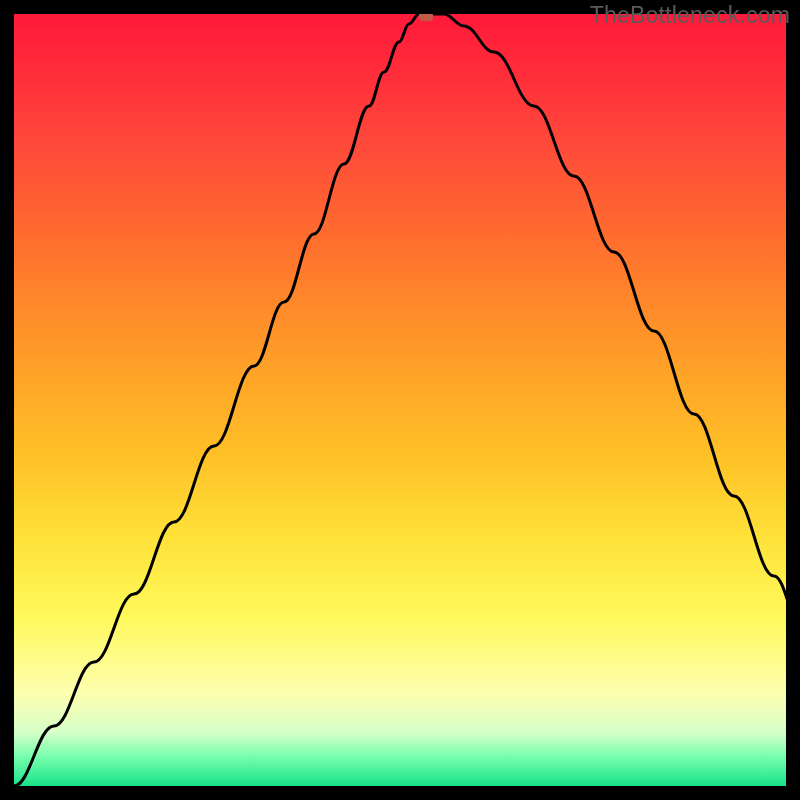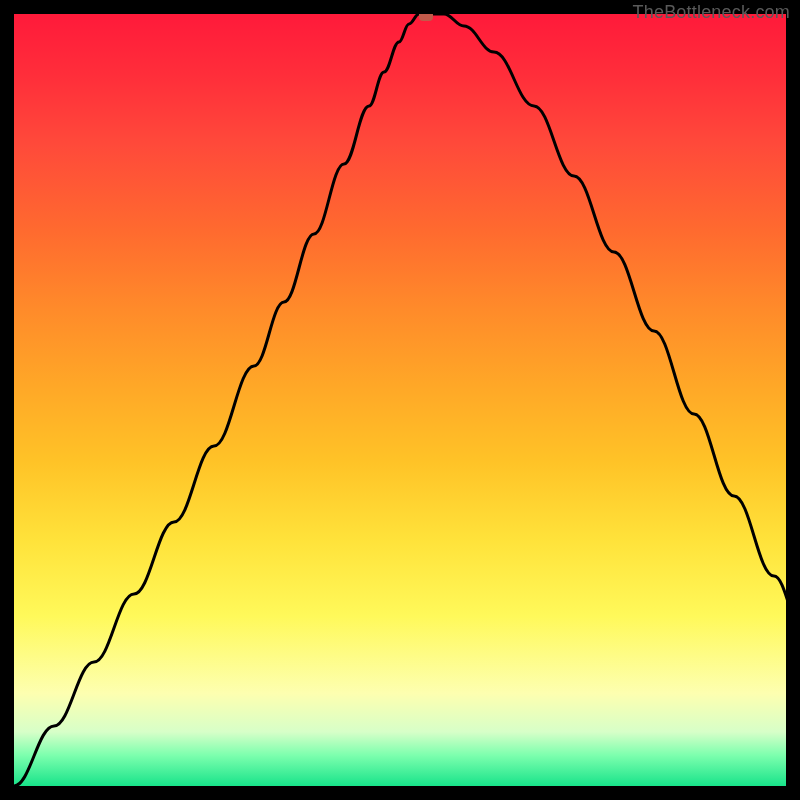--- a/index.html
+++ b/index.html
@@ -44,21 +44,21 @@
       #d7ffc8 93%,
       #7dffae 96%,
       #18e38a 100%
     );
   }
   .watermark {
     position: absolute;
     top: 2px;
     right: 10px;
     color: #5a5a5a;
-    font-size: 18px;
+    font-size: 23px;
     font-weight: 500;
     letter-spacing: 0.2px;
     user-select: none;
   }
   svg.curve {
     position: absolute;
     inset: 0;
   }
   .marker {
     position: absolute;

